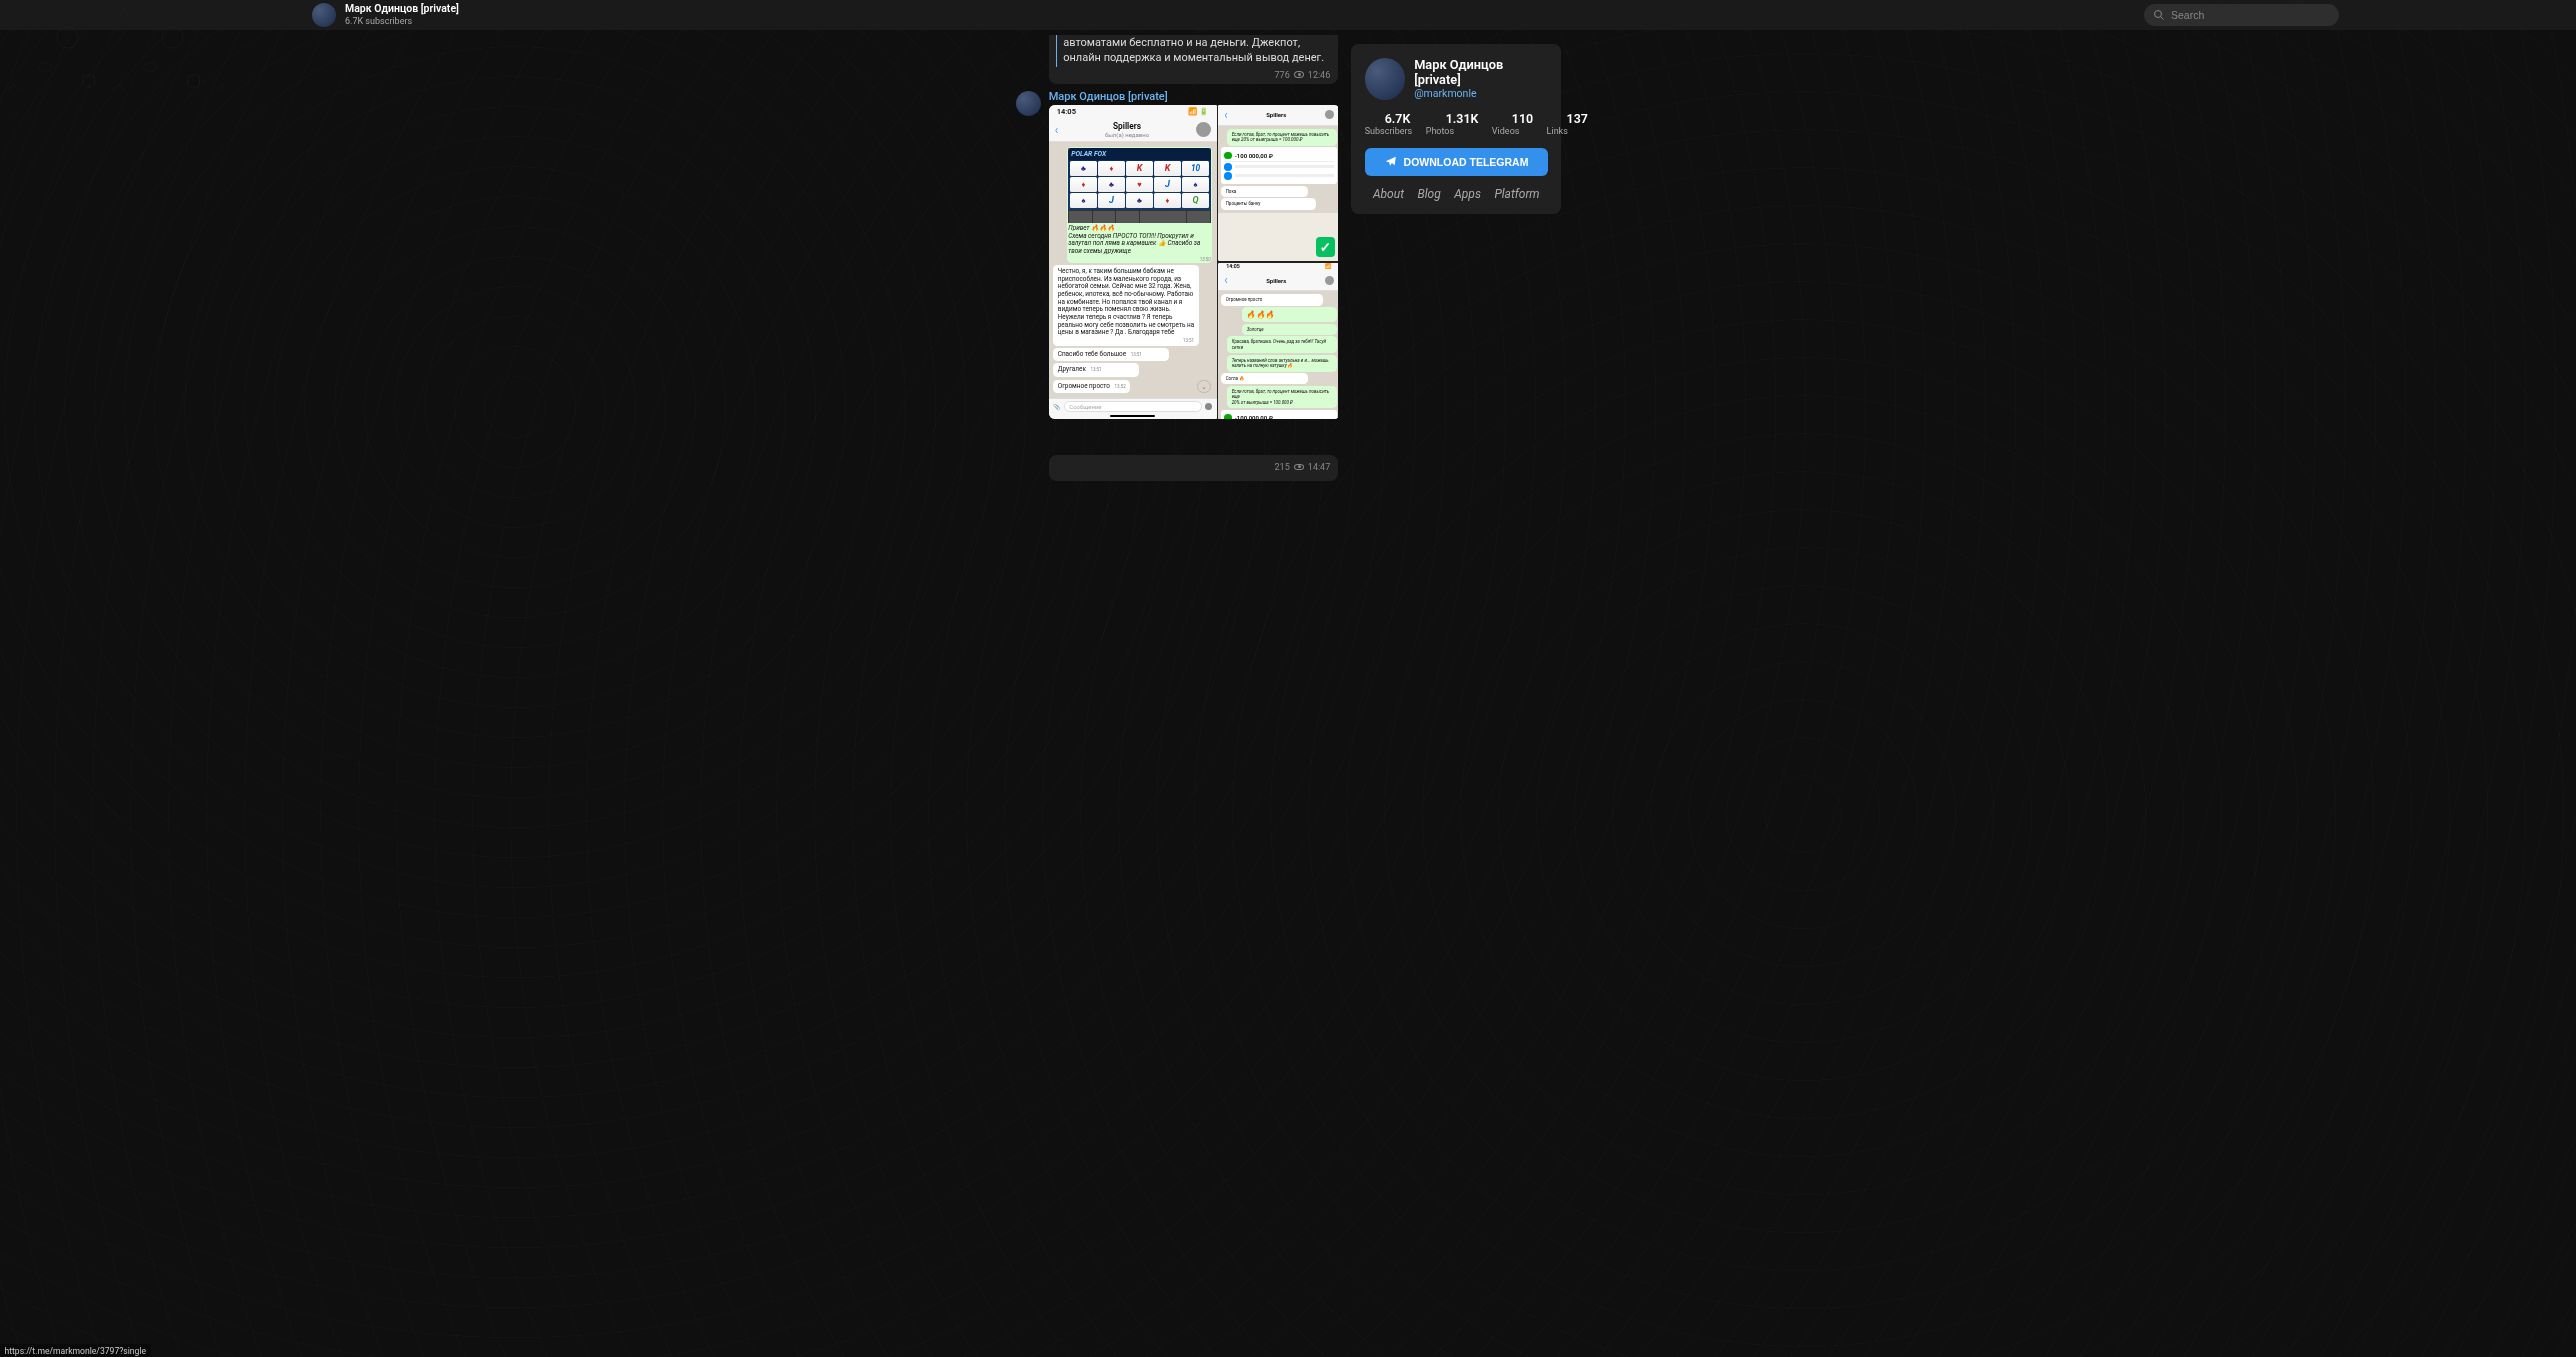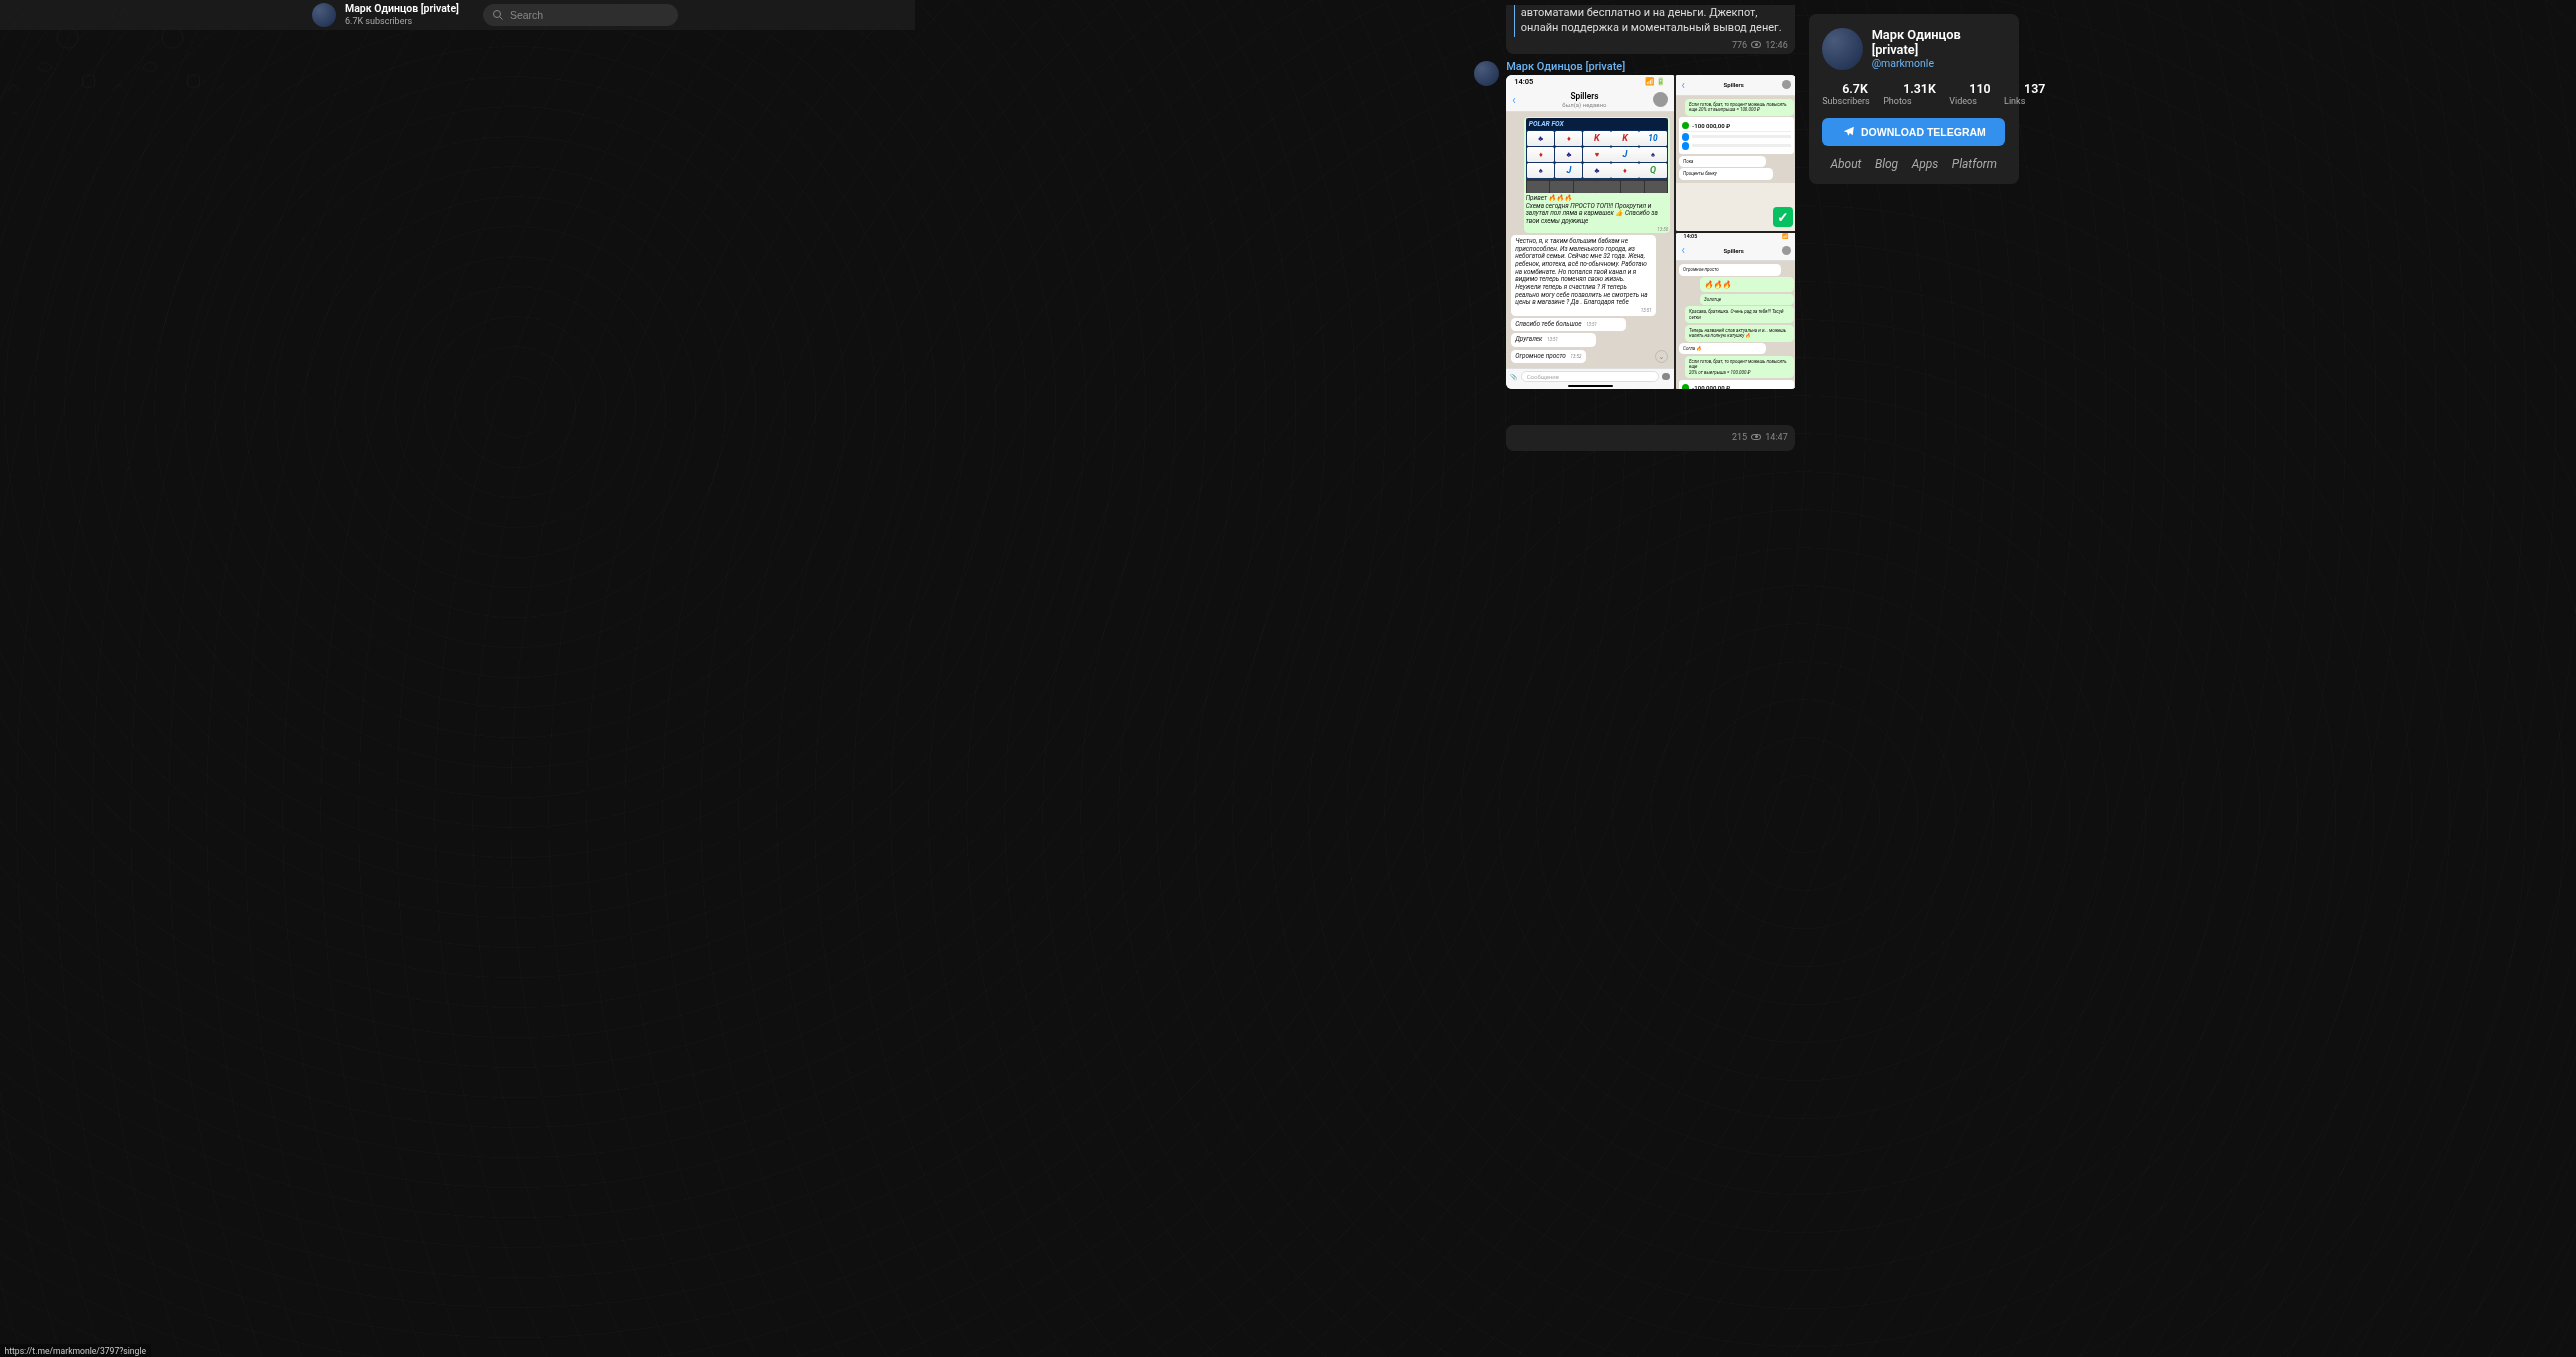--- a/index.html
+++ b/index.html
@@ -16,21 +16,21 @@
   inset: 0;
   background: #0f0f0f;
   background-image: repeating-radial-gradient(circle at 20% 30%, rgba(255,255,255,0.015) 0 0.8px, transparent 0.8px 30px),
                     repeating-radial-gradient(circle at 70% 60%, rgba(255,255,255,0.015) 0 0.8px, transparent 0.8px 38px);
   z-index: 0;
 }
 .app {
   position: relative;
   z-index: 1;
   display: flex;
-  flex-direction: row;
+  flex-direction: column;
   height: 100vh;
 }
 .topbar {
   height: 30px;
   background: rgba(33,33,33,0.6);
   display: flex;
   align-items: center;
   padding: 0 12px;
   gap: 9px;
 }
@@ -181,21 +181,21 @@
   position:relative;
   display:flex;
   flex-direction:column;
 }
 .slot-title { color:#9cf;font-size:6.8px;font-weight:bold;padding:1.5px 3px;background:rgba(0,0,0,.3); }
 .slot-reels { flex:1;display:grid;grid-template-columns:repeat(5,1fr);gap:0.8px;padding:1.5px; }
 .slot-cell { background:linear-gradient(180deg,#fff,#eee);border-radius:1.5px;display:flex;align-items:center;justify-content:center;font-size:7.5px;font-weight:bold; }
 .slot-panel { height:13.5px;background:#333;display:flex;gap:0.8px;padding:0.8px; }
 .slot-btn { flex:1;background:#555;border-radius:0.8px; }
 .wa-bubble-out { background:#d9fdd3;border-radius:4.5px;padding:3px 4.5px;margin:1.5px 1.5px 1.5px 15px;font-size:6.4px;line-height:1.2;color:#111;position:relative;font-style:italic; }
-.wa-bubble-in { background:#fff;border-radius:4.5px;padding:3px 4.5px;margin:1.5px 15px 1.5px 1.5px;font-size:6.4px;line-height:1.2;color:#111;position:relative;font-style:italic; }
+.wa-bubble-in { background:#fff;border-radius:4.5px;padding:3px 4.5px;margin:1.5px 15px 1.5px 1.5px;font-size:6.4px;line-height:1.2;color:#111;position:relative; }
 .wa-time { font-size:4.5px;color:#888;text-align:right;margin-top:0.8px; }
 .check-badge { position:absolute;bottom:4.5px;right:4.5px;width:19.5px;height:19.5px;background:#07c160;border-radius:3.8px;display:flex;align-items:center;justify-content:center;color:#fff;font-size:13.5px;font-weight:bold; }
 .phone-input {
   background:#f7f7f7;height:16.5px;display:flex;align-items:center;padding:0 4.5px;gap:3px;
   border-top:0.8px solid #ddd;
 }
 .phone-input .field { flex:1;background:#fff;border:0.8px solid #ddd;border-radius:7.5px;height:10.5px;padding:0 4.5px;font-size:6px;color:#aaa;display:flex;align-items:center; }
 .phone-input .mic { width:7.5px;height:7.5px;border-radius:50%;background:#888; }
 .mini-card {
   background:#fff;border-radius:3px;padding:3px;margin:1.5px;

